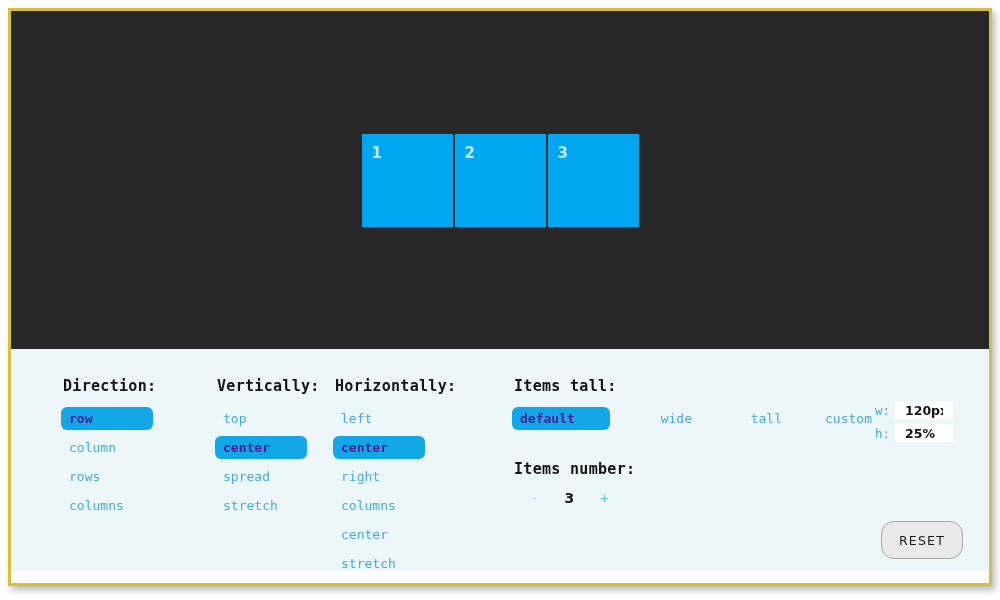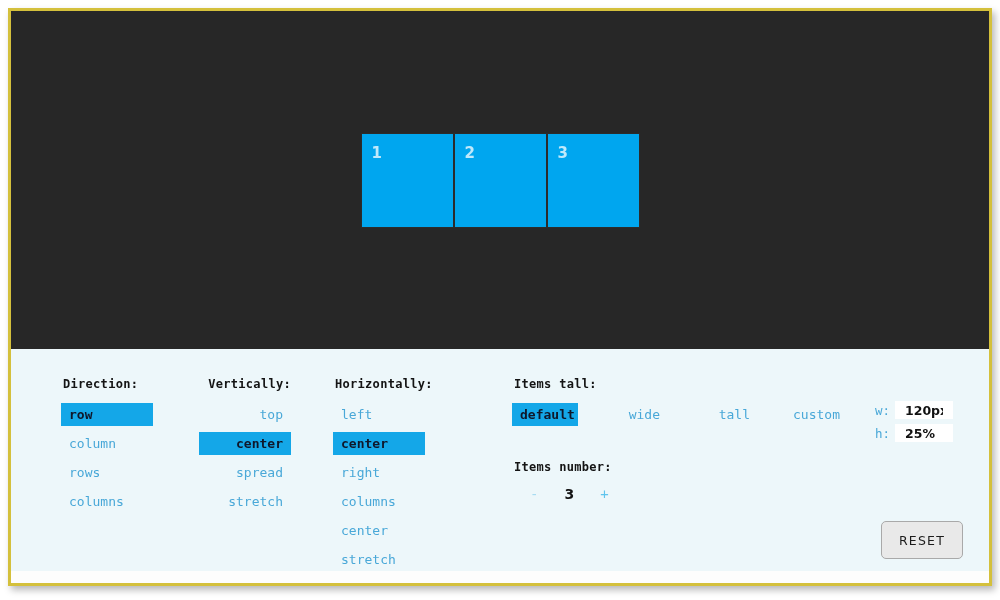--- a/index.html
+++ b/index.html
@@ -63,56 +63,57 @@
     left: 0; right: 0; bottom: 0;
     height: 12px;
     background: #fdfdfd;
   }
 
   .col {
     position: absolute;
     top: 28px;
   }
   .col-title {
-    font-size: 12px;
+    font-size: 15px;
     font-weight: bold;
     color: #141414;
     letter-spacing: 0.3px;
     margin: 0 0 12px 2px;
     font-family: "DejaVu Sans Mono", "Liberation Mono", monospace;
   }
   .opt {
     display: block;
     font-size: 13px;
     color: #49a8d8;
     padding: 3px 8px;
     margin-bottom: 6px;
     width: 92px;
     background: transparent;
     cursor: pointer;
     line-height: 17px;
     font-family: "DejaVu Sans Mono", "Liberation Mono", monospace;
   }
   .opt.selected {
     background: #14a7e8;
-    color: #0f172a;
-    font-weight: bold;
+    color: #4c1d95;
+    font-weight: bold;
+    border-radius: 6px;
   }
 
   #col-direction   { left: 50px; }
-  #col-vertically  { left: 188px; text-align: right; }
+  #col-vertically  { left: 204px; }
   #col-horizontally{ left: 322px; }
 
   
   #col-size { left: 501px; top: 28px; }
   #size-opts {
     display: flex;
     align-items: flex-start;
   }
-  #size-opts .opt { width: 66px; margin-right: 0; }
+  #size-opts .opt { width: 98px; margin-right: 0; }
   #size-opts .opt.plain { width: 90px; text-align: right; }
 
   
   #wh-box {
     position: absolute;
     left: 864px;
     top: 52px;
     font-size: 12.5px;
   }
   .wh-row {
@@ -170,21 +171,21 @@
 
   
   #reset-button {
     position: absolute;
     left: 870px;
     top: 172px;
     width: 82px;
     height: 38px;
     background: #e9e9e9;
     border: 1px solid #a9a9a9;
-    border-radius: 5px;
+    border-radius: 13px;
     color: #1c1c1c;
     font-size: 12.5px;
     letter-spacing: 1.2px;
     cursor: pointer;
     font-family: "DejaVu Sans", "Liberation Sans", sans-serif;
   }
 </style>
 </head>
 <body>
 

